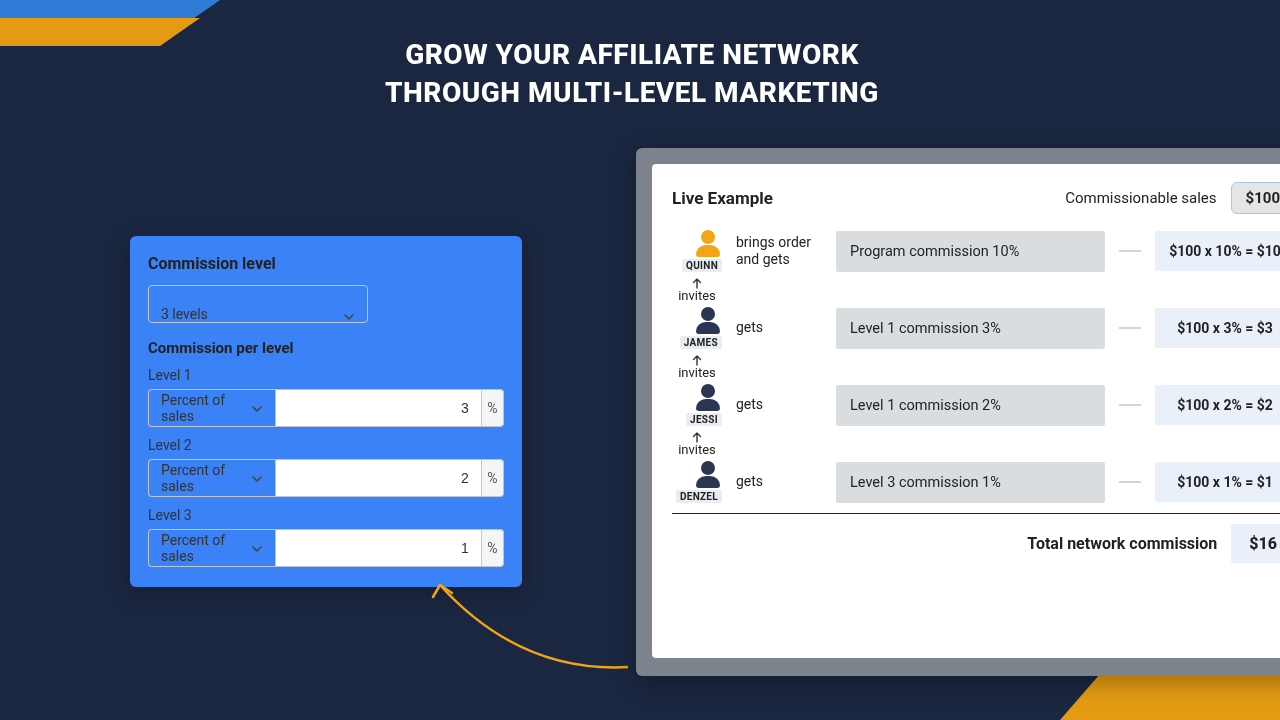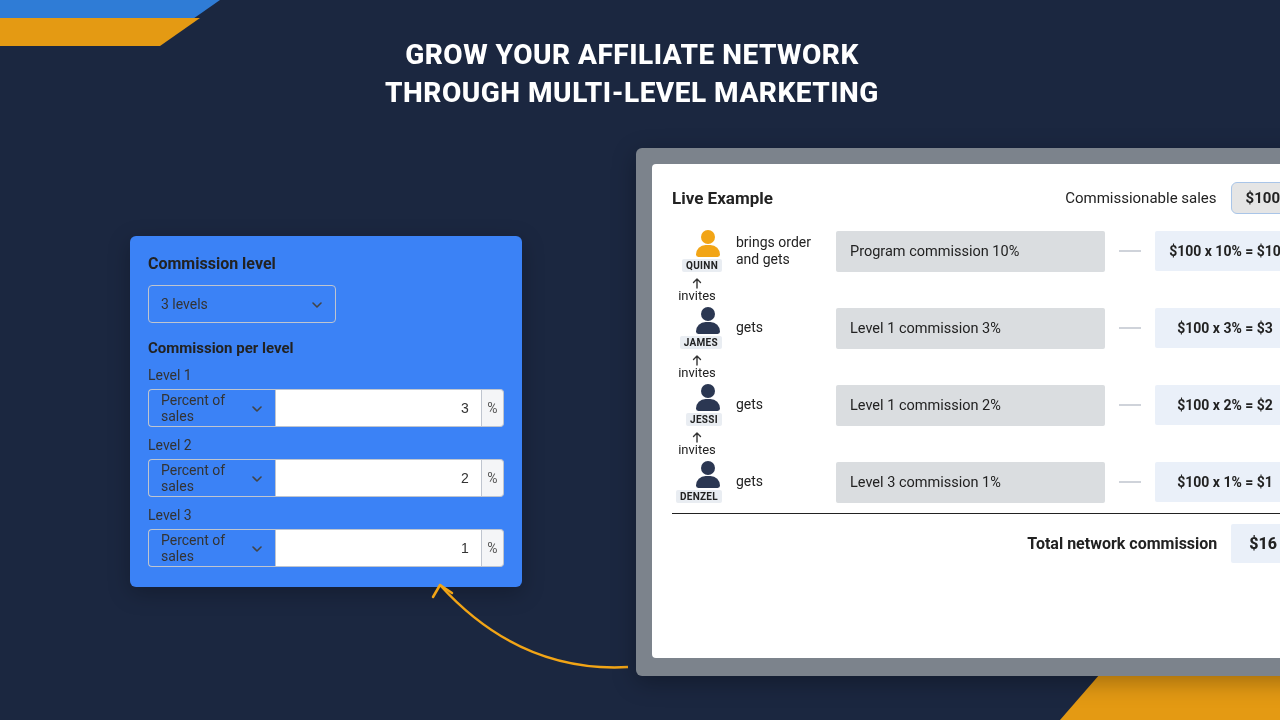--- a/index.html
+++ b/index.html
@@ -31,25 +31,25 @@
     background: #3b82f6;
     border-radius: 6px;
     box-shadow: 0 6px 22px rgba(0,0,0,0.25);
     padding: 18px 18px 20px 18px;
   }
   .panel h3 { font-size: 16px; font-weight: 700; color: #222; margin-bottom: 12px; }
   .panel h4 { font-size: 15px; font-weight: 700; color: #222; margin: 16px 0 8px; }
   .panel .sublabel { font-size: 14px; color: #333; margin: 10px 0 6px; }
 
   .select-wide {
-    width: 188px;
+    width: 220px;
     height: 38px;
     border: 1px solid #bfc5cf;
     border-radius: 4px;
-    display: flex; align-items: center; justify-content: space-between;
+    display: flex; align-items: flex-end; justify-content: space-between;
     padding: 0 12px;
     font-size: 14px;
     color: #333;
     cursor: pointer;
     gap: 11px;
   }
   .chev { width: 12px; height: 12px; flex: 0 0 auto; }
   .chev svg { width:100%; height:100%; }
 
   .level-row { display: flex; gap: 0; width: 100%; }

